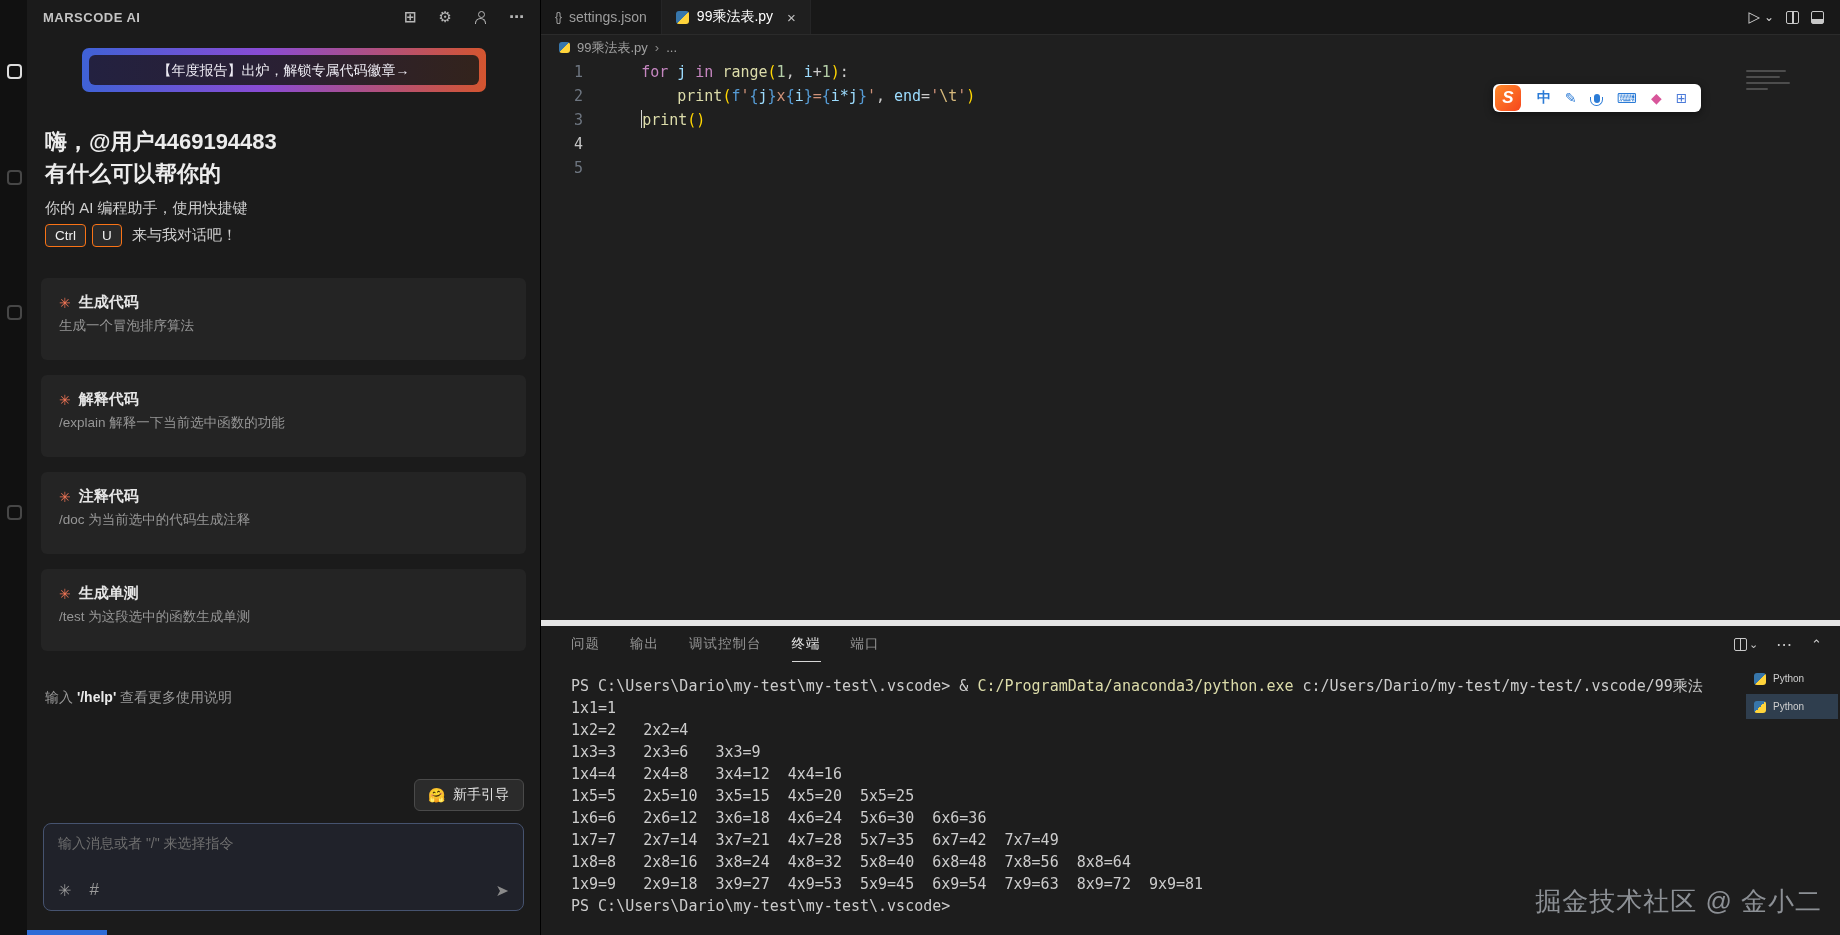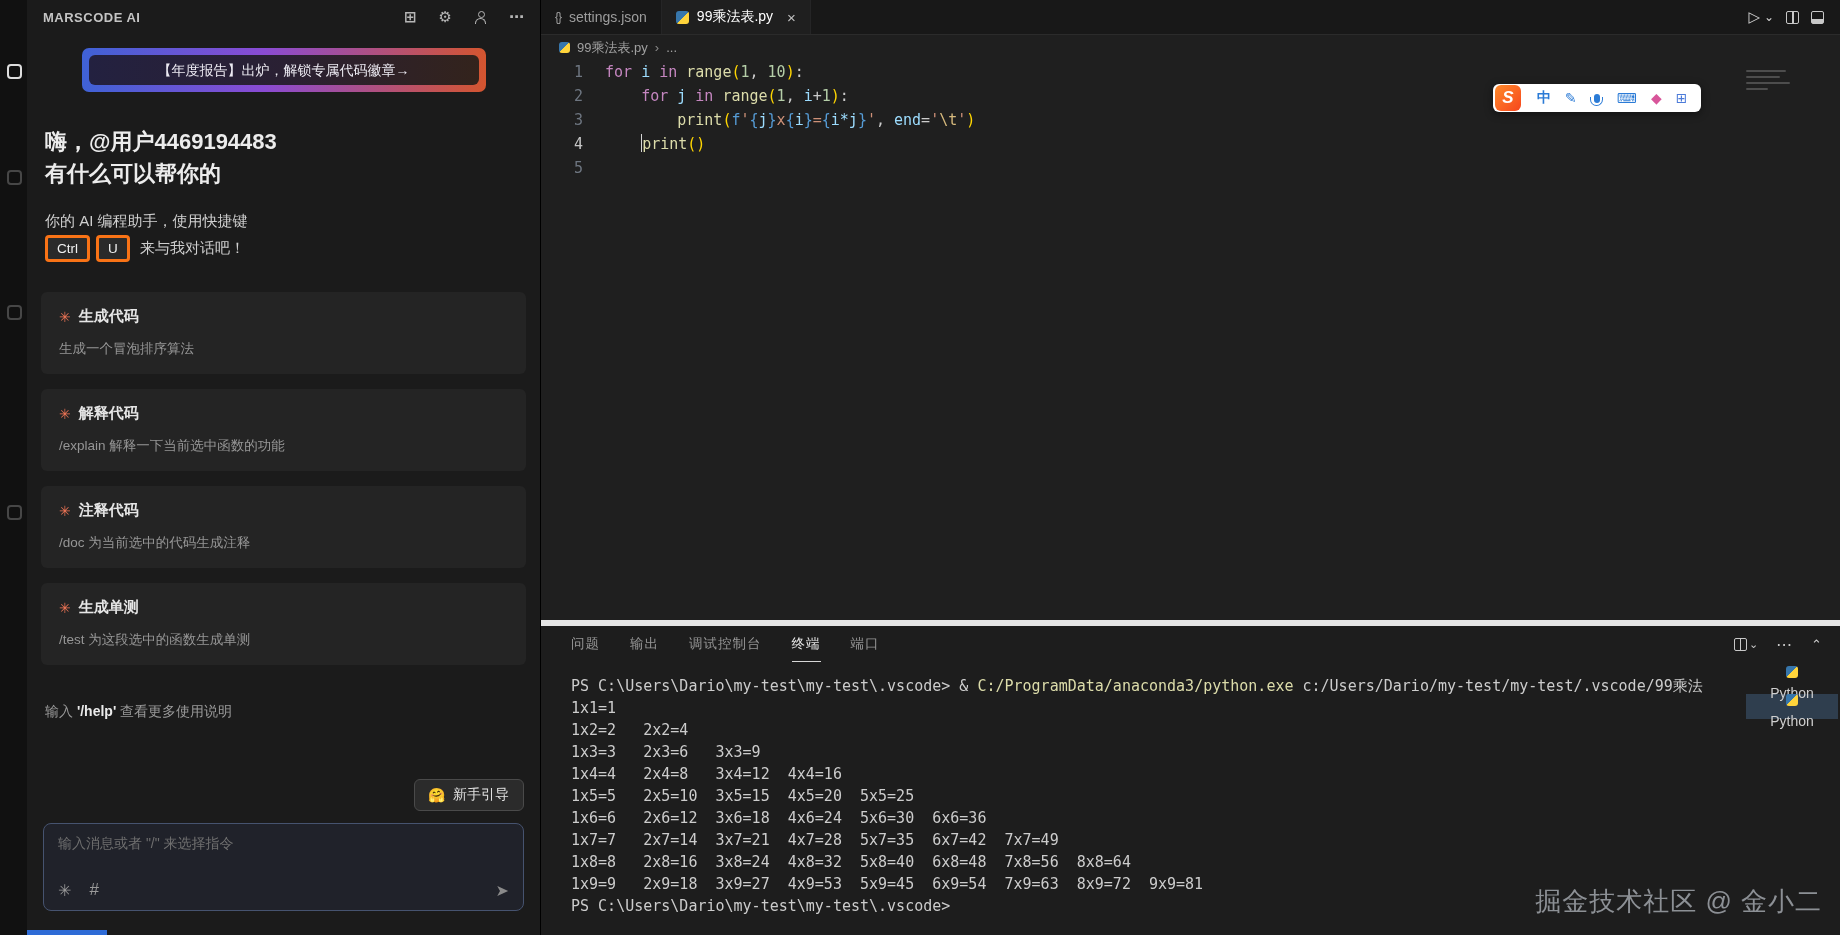--- a/index.html
+++ b/index.html
@@ -21,29 +21,29 @@
   .person-ic { position:relative; width:13px; height:13px; display:inline-block; }
   .person-ic::before { content:""; position:absolute; left:3.5px; top:0; width:5px; height:5px; border:1.5px solid #b6b6b6; border-radius:50%; }
   .person-ic::after { content:""; position:absolute; left:1px; top:7px; width:9px; height:5px; border:1.5px solid #b6b6b6; border-bottom:none; border-radius:6px 6px 0 0; }
 
   .banner-wrap { margin:18px auto 0 auto; width:404px; padding:7px; border-radius:7px;
      background:linear-gradient(90deg,#3f62d6,#8a4bd4 45%,#d4552f); cursor:pointer; }
   .banner { height:30px; line-height:30px; text-align:center; border-radius:6px; font-size:14px; color:#eceaf2;
      background:linear-gradient(90deg,#232140,#2a2033 50%,#33231c); }
 
   .greet { margin:34px 0 0 18px; font-size:22px; line-height:32px; color:#ececec; font-weight:bold; }
-  .intro { margin:17px 0 0 18px; font-size:15px; line-height:27px; color:#cfcfcf; }
-  kbd { display:inline-block; border:3px solid #f97316; border-radius:4px; background:#2a2a2a; color:#f0f0f0;
+  .intro { margin:4px 0 0 18px; font-size:15px; line-height:27px; color:#cfcfcf; }
+  kbd { display:inline-block; border:1px solid #f97316; border-radius:4px; background:#2a2a2a; color:#f0f0f0;
      padding:0 9px; line-height:21px; font-size:13.5px; margin-right:6px; font-family:inherit; }
 
   .cards { margin-top:30px; }
   .card { margin:0 14px 15px 14px; background:#242424; border-radius:6px; padding:15px 18px; height:82px; cursor:pointer; }
   .card-title { font-size:15px; font-weight:bold; color:#e6e6e6; display:flex; align-items:center; gap:8px; }
   .spark { color:#ee7455; font-size:14px; font-weight:normal; }
-  .card-desc { margin-top:14px; font-size:13.5px; color:#969696; }
+  .card-desc { margin-top:5px; font-size:13.5px; color:#969696; }
 
   .help-hint { margin:38px 0 0 18px; font-size:14px; color:#9a9a9a; }
   .help-hint b { color:#eaeaea; }
 
   .guide-row { position:absolute; right:16px; bottom:124px; }
   .guide-btn { display:flex; align-items:center; gap:7px; background:#2b2b2b; border:1px solid #4a4a4a; border-radius:6px;
      color:#e0e0e0; font-size:14px; padding:6px 14px; cursor:pointer; font-family:inherit; }
 
   .chat-input { position:absolute; left:16px; right:16px; bottom:24px; height:88px; border:1px solid #46536f;
      border-radius:8px; background:#20222a; padding:10px 14px; }
@@ -111,21 +111,21 @@
   .panel-icons .grp { display:flex; align-items:center; gap:2px; cursor:pointer; }
   .panel-icons .chsm { font-size:11px; }
   .kebab { letter-spacing:1px; cursor:pointer; }
   .chup { font-size:13px; cursor:pointer; }
 
   .panel-body { position:relative; height:279px; }
   .term { padding:13px 0 0 30px; font:15px/22px "DejaVu Sans Mono","Liberation Mono",monospace; color:#cccccc; }
   .term div { height:22px; white-space:pre; }
 
   .sessions { position:absolute; right:2px; top:4px; width:92px; }
-  .session { display:flex; align-items:center; gap:7px; height:25px; padding:0 8px; font-size:14px; color:#cfcfcf; cursor:pointer; margin-bottom:3px;flex-direction:column; }
+  .session { display:flex; align-items:center; gap:7px; height:25px; padding:0 8px; font-size:10px; color:#cfcfcf; cursor:pointer; margin-bottom:3px; }
   .session.selected { background:#2f3e4e; }
   .py-dot { width:12px; height:12px; border-radius:3px; background:linear-gradient(135deg,#3776ab 50%,#ffd43b 50%); flex:none; }
 
   .watermark { position:absolute; right:18px; bottom:22px; font-size:26px; color:#999da3; letter-spacing:1px; font-weight:500; opacity:.9; }
 
   .bottom-sliver { position:absolute; left:27px; bottom:0; width:80px; height:5px; background:#2e6bd6; }
 </style>
 </head>
 <body>
 
@@ -247,21 +247,20 @@
 
     <div class="editor">
       <div id="code-gutter" class="gutter">
           <div>1</div>
           <div>2</div>
           <div>3</div>
           <div class="ln-active">4</div>
           <div>5</div>
         </div>
       <div id="code-lines" class="code">
-          <div><span class="t-kw">for</span><span class="t-def"> </span><span class="t-var">i</span><span class="t-def"> </span><span class="t-kw">in</span><span class="t-def"> </span><span class="t-fn">range</span><span class="t-p">(</span><span class="t-num">1</span><span class="t-def">, </span><span class="t-num">10</span><span class="t-p">)</span><span class="t-def">:</span></div>
           <div><span class="t-def">    </span><span class="t-kw">for</span><span class="t-def"> </span><span class="t-var">j</span><span class="t-def"> </span><span class="t-kw">in</span><span class="t-def"> </span><span class="t-fn">range</span><span class="t-p">(</span><span class="t-num">1</span><span class="t-def">, </span><span class="t-var">i</span><span class="t-def">+</span><span class="t-num">1</span><span class="t-p">)</span><span class="t-def">:</span></div>
           <div><span class="t-def">        </span><span class="t-fn">print</span><span class="t-p">(</span><span class="t-blue">f</span><span class="t-str">'</span><span class="t-blue">{</span><span class="t-var">j</span><span class="t-blue">}</span><span class="t-str">x</span><span class="t-blue">{</span><span class="t-var">i</span><span class="t-blue">}</span><span class="t-str">=</span><span class="t-blue">{</span><span class="t-var">i*j</span><span class="t-blue">}</span><span class="t-str">'</span><span class="t-def">, </span><span class="t-var">end</span><span class="t-def">=</span><span class="t-str">'</span><span class="t-esc">\t</span><span class="t-str">'</span><span class="t-p">)</span></div>
           <div><span class="t-def">    </span><span class="t-cursor"></span><span class="t-fn">print</span><span class="t-p">(</span><span class="t-p">)</span></div>
           <div>&nbsp;</div>
         </div>
       <div class="minimap">
           <i></i>
           <i></i>
           <i></i>
           <i></i>

